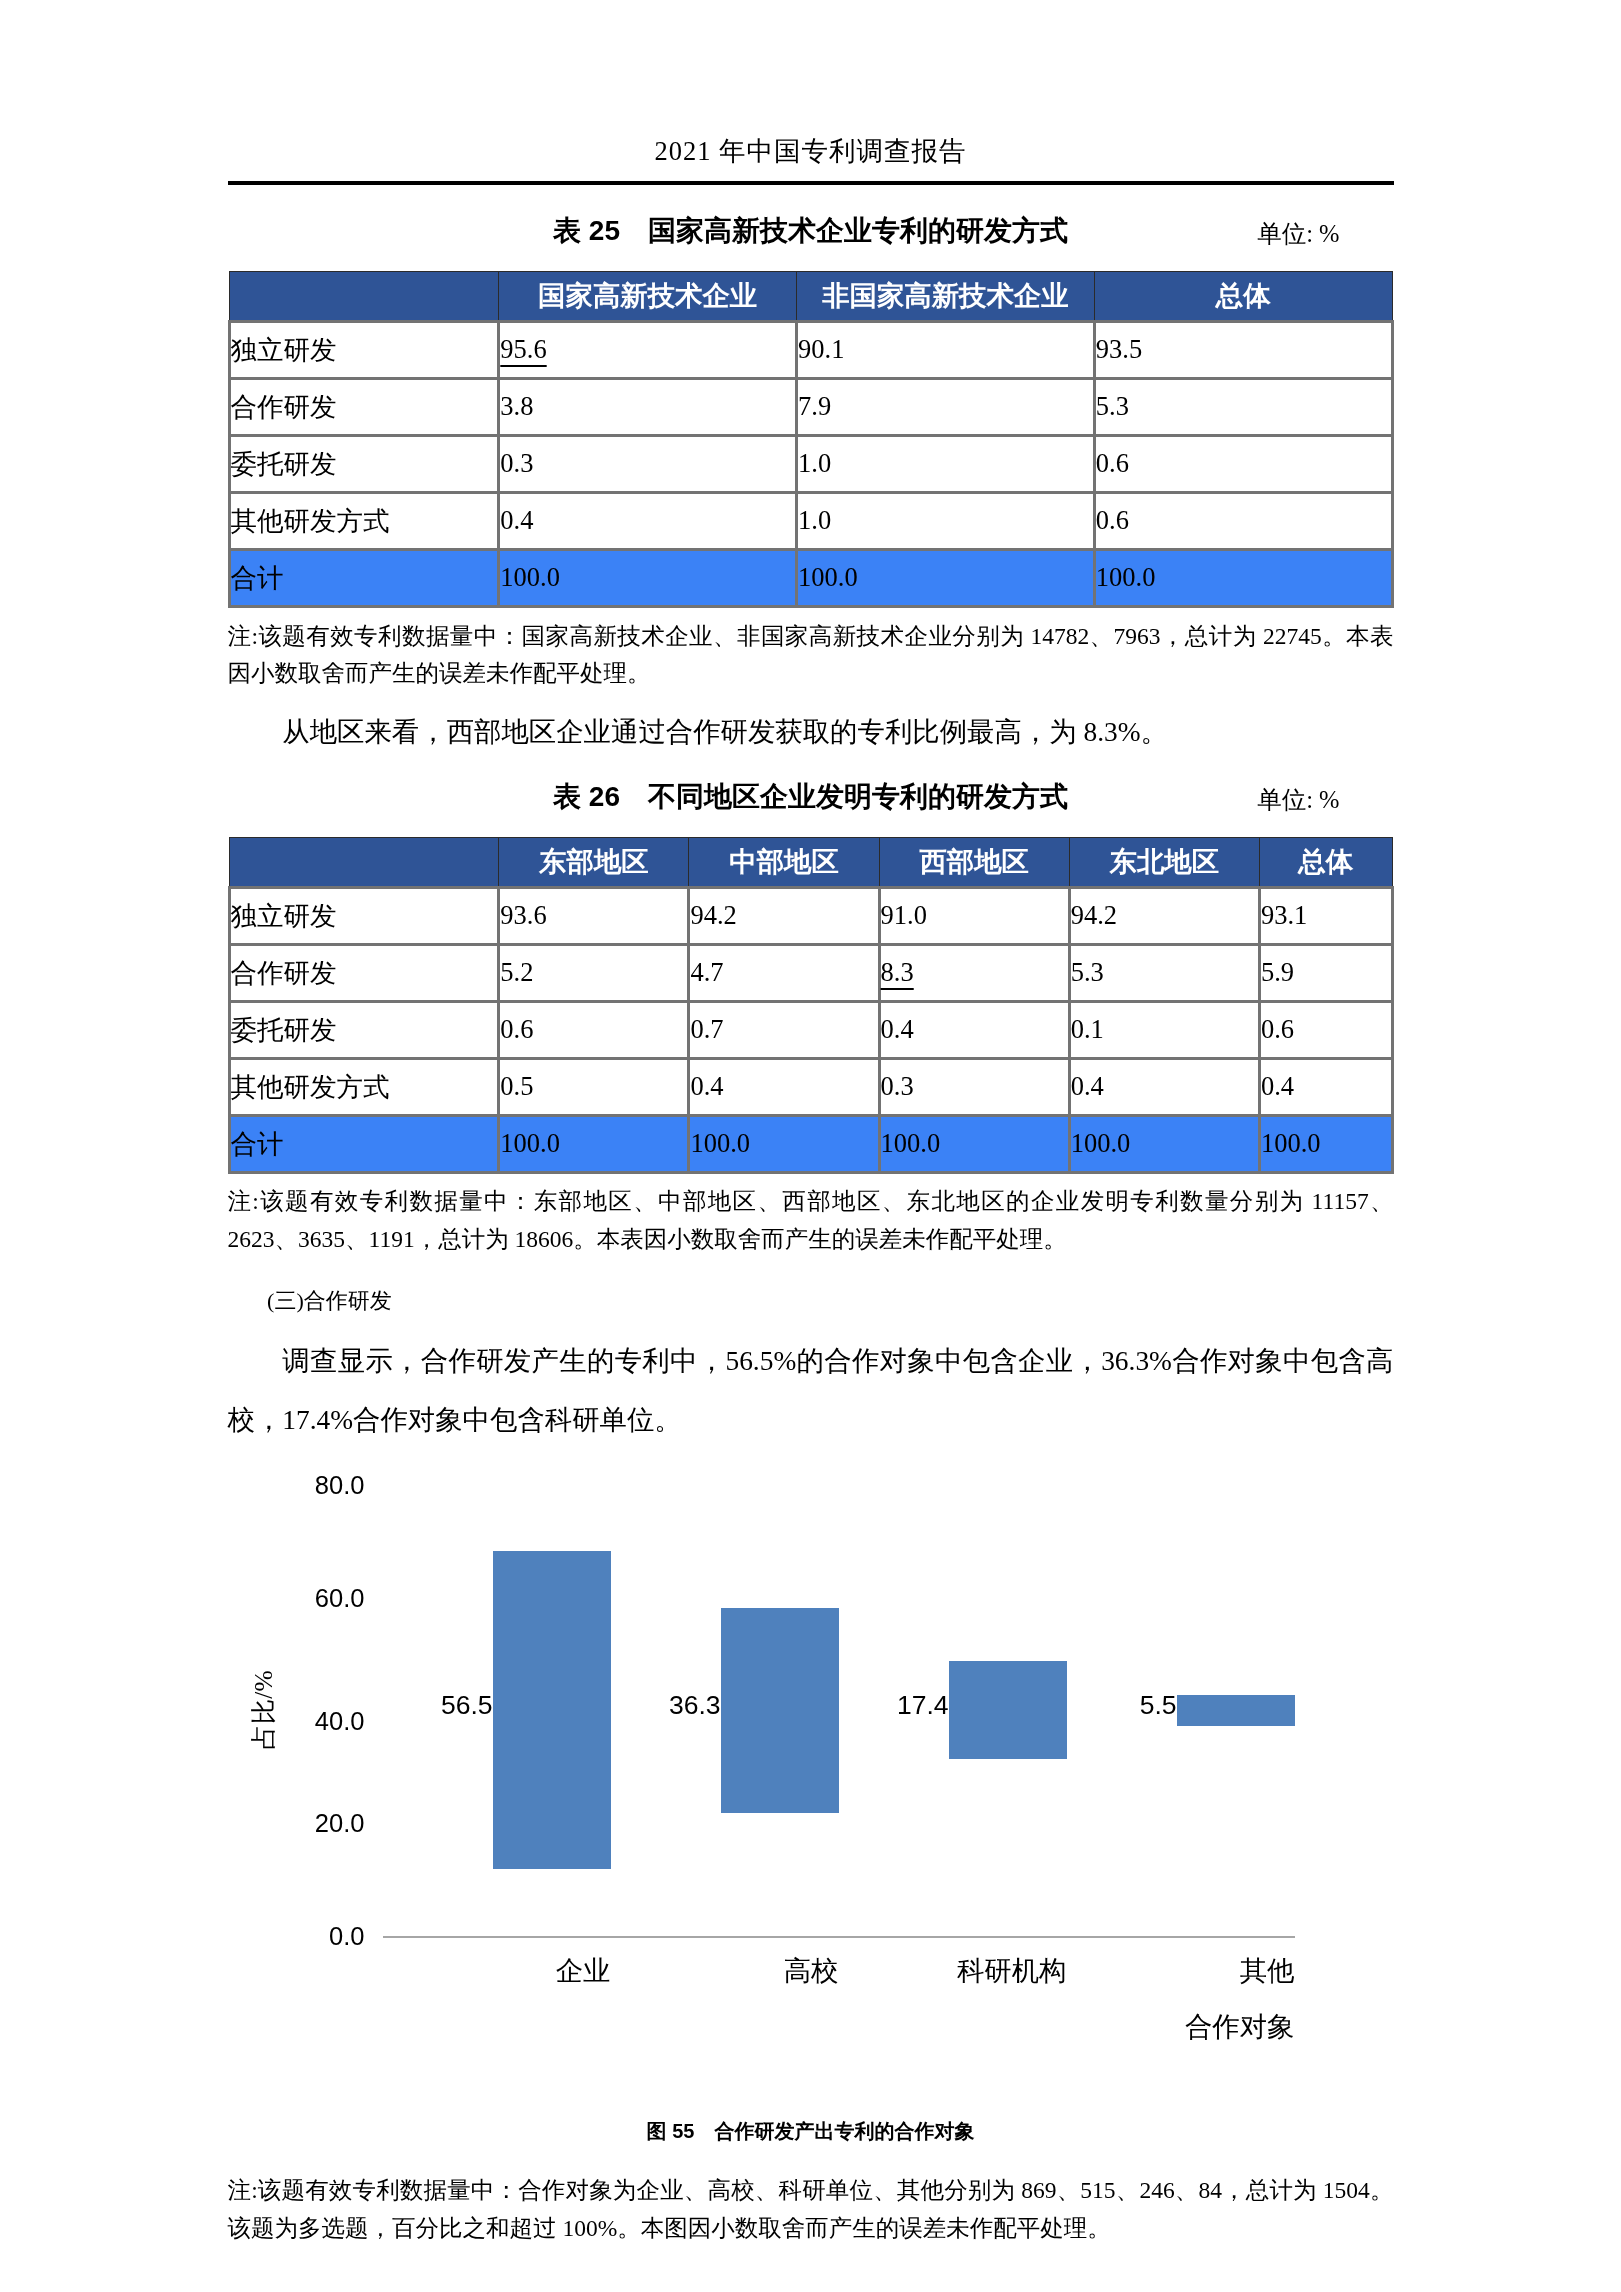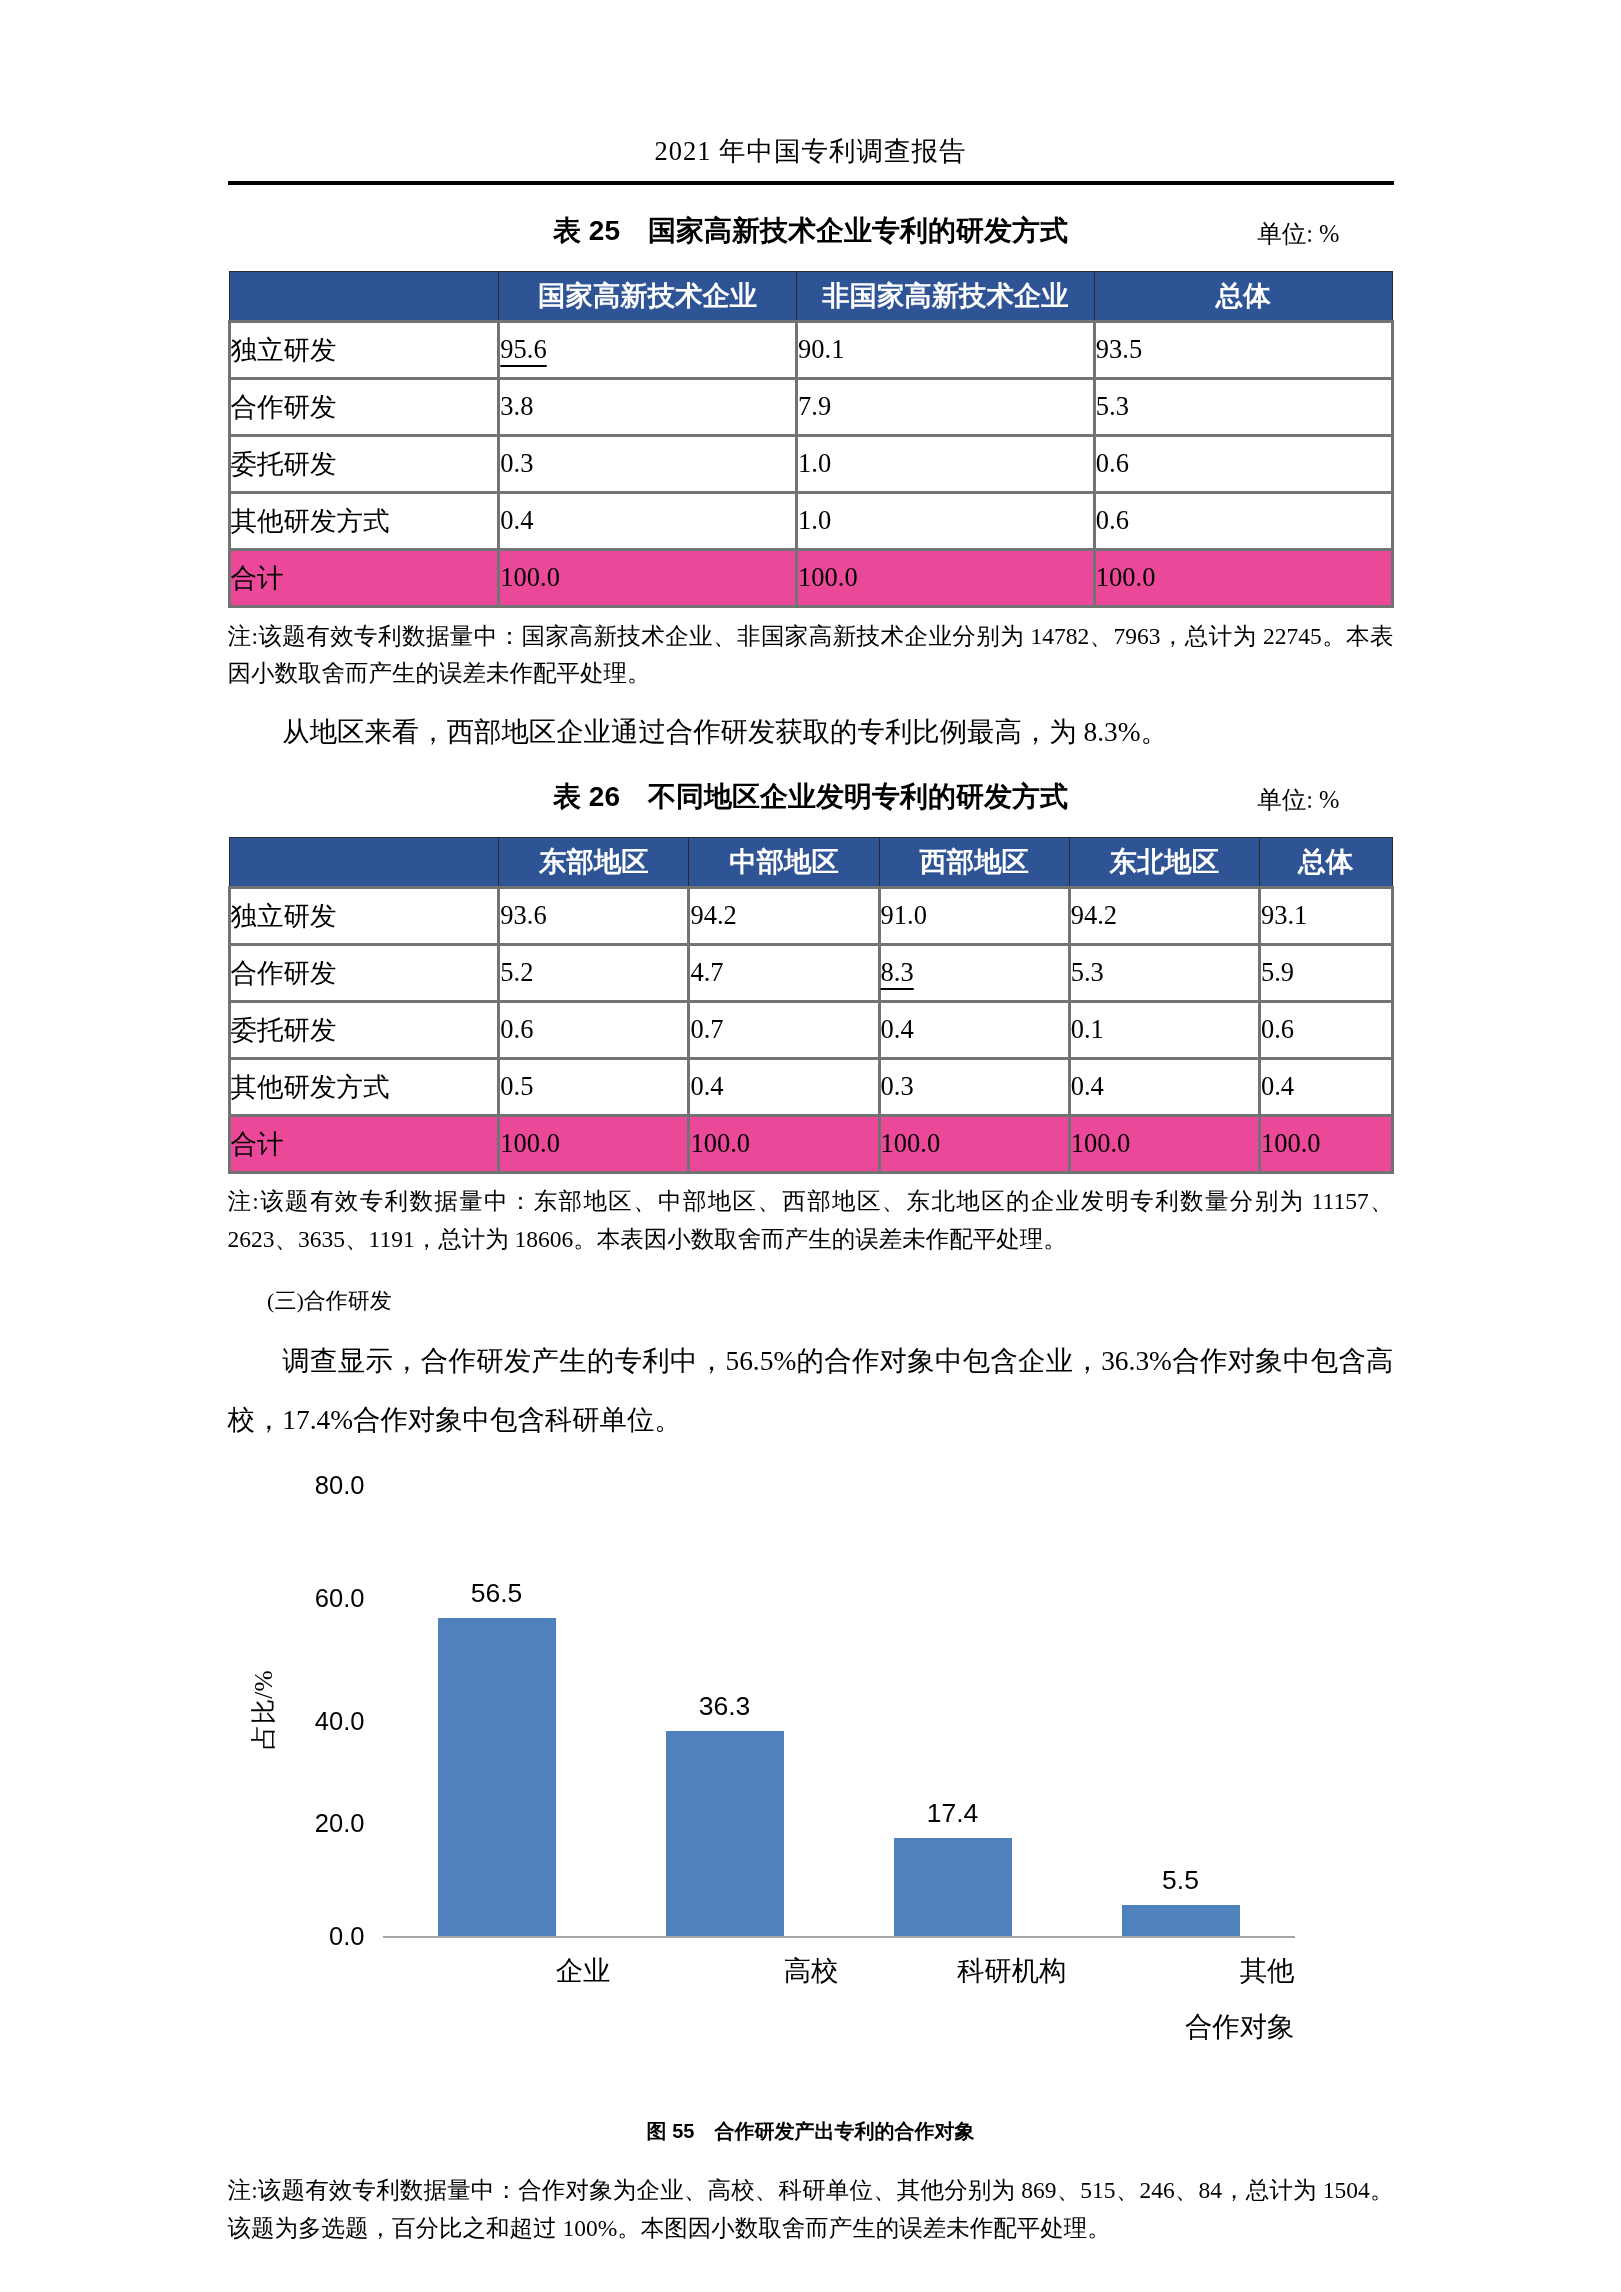--- a/index.html
+++ b/index.html
@@ -20,21 +20,21 @@
   th{
     background:#2F5496;color:#fff;
     font-family:"Liberation Sans","DejaVu Sans",sans-serif;
     font-weight:bold;font-size:27.4px;padding:5.9px 0;height:43px;box-sizing:border-box;
     border:1px solid #2b2b2b;
   }
   td{
     text-align:left;font-size:26.5px;padding:9px 0;height:38px;box-sizing:border-box;
     border:3px solid #737373;background:#fff;
   }
-  tr.total-row td{background:#ec4899;}
+  tr.total-row td{background:#3b82f6;}
   .underline{text-decoration:underline;text-underline-offset:6.9px;text-decoration-thickness:2px;}
 
   .note{font-size:23.5px;line-height:1.6;margin-top:9.8px;text-align:justify;}
   .para-region{font-size:27.4px;margin-top:21.6px;text-indent:2em;}
   .section-heading{font-size:22px;font-weight:normal;margin-top:27.4px;text-indent:1.8em;}
   .section-para{font-size:27.4px;margin-top:15.7px;line-height:2.15;text-indent:2em;text-align:justify;}
 
   .chart{margin-top:35px;position:relative;height:588px;}
   .chart-yticks{position:absolute;left:0;top:0;width:137px;height:451px;}
   .chart-ytick{
@@ -44,21 +44,21 @@
   .chart-ytitle{
     position:absolute;left:35px;top:225px;
     transform:translate(-50%,-50%) rotate(-90deg);white-space:nowrap;
     font-size:25.5px;
   }
   .chart-plot{
     margin-left:155px;width:912px;height:451px;
     border-bottom:2.9px solid #A6A6A6;
     display:flex;align-items:flex-end;position:relative;
   }
-  .bar-slot{flex:1;display:flex;flex-direction:column;align-items:center;justify-content:flex-end;height:100%;}
+  .bar-slot{flex:1;display:flex;flex-direction:row;align-items:center;justify-content:flex-end;height:100%;}
   .bar-value{font-family:"Liberation Sans","DejaVu Sans",sans-serif;font-size:26.5px;margin-bottom:8.8px;}
   .bar{width:118px;}
   .chart-cats{margin-left:155px;width:912px;display:flex;margin-top:15.7px;}
   .chart-cat{flex:1;text-align:right;font-size:27.4px;}
   .chart-xtitle{margin-left:155px;width:912px;text-align:right;font-size:27.4px;margin-top:19.6px;}
 
   .fig-caption{
     text-align:center;font-family:"Liberation Sans","DejaVu Sans",sans-serif;
     font-weight:bold;font-size:20px;margin-top:45px;
   }

